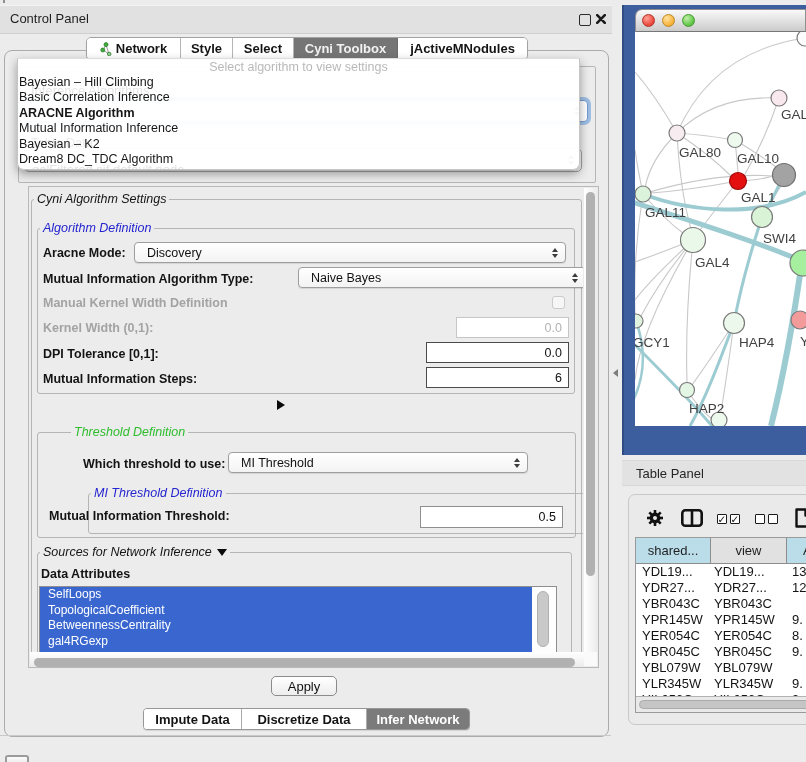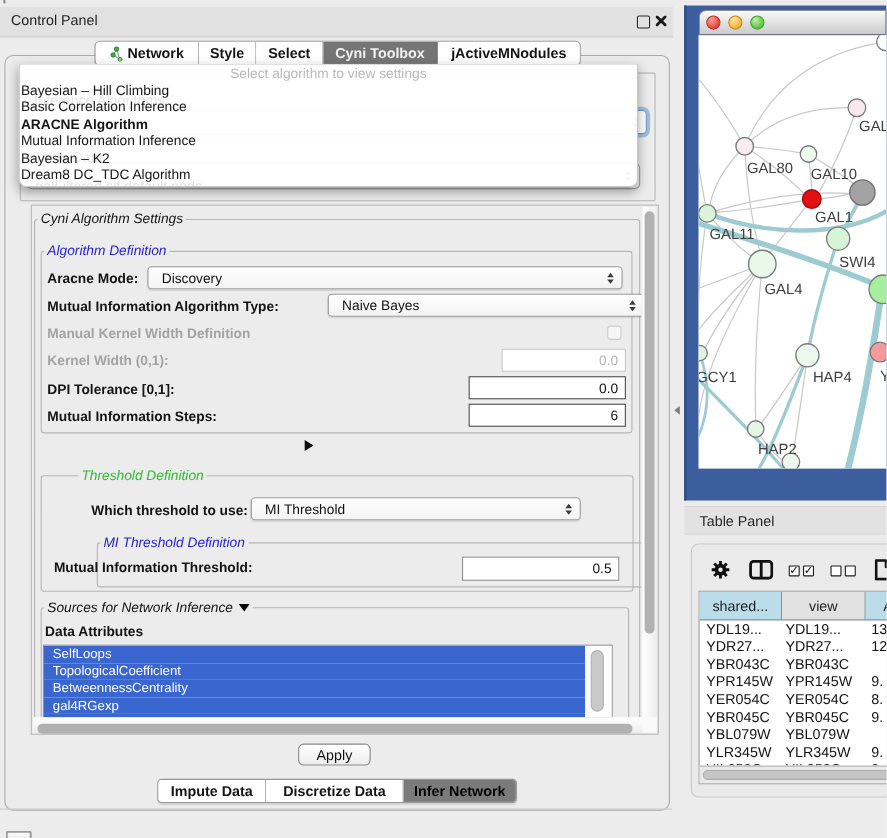--- a/index.html
+++ b/index.html
@@ -83,21 +83,21 @@
 
   
   .apply{position:absolute;left:271px;top:676px;width:66px;height:20px;border:1px solid #8b8b8b;border-radius:5px;
          background:linear-gradient(#ffffff,#ededed);font-size:13px;color:#111;font-family:inherit;
          display:flex;align-items:center;justify-content:center;padding:0;}
   .bottomtabs{position:absolute;left:143px;top:708px;height:20px;display:flex;border:1px solid #979797;border-radius:4px;
               overflow:hidden;background:#fff;box-shadow:0 1px 1px rgba(0,0,0,0.10);}
   .bseg{display:flex;align-items:center;justify-content:center;font-size:13px;font-weight:bold;color:#141414;
         background:#fff;border-right:1px solid #ababab;box-sizing:border-box;}
   .bseg:last-child{border-right:none;}
-  .bseg.sel{background:#7b7b7b;color:#000000;border-right-color:#6a6a6a;}
+  .bseg.sel{background:#7b7b7b;color:#ffffff;border-right-color:#6a6a6a;}
   .b0{width:98px;} .b1{width:125px;} .b2{width:102px;}
 
   .mini-btn{position:absolute;left:5px;top:755px;width:20px;height:10px;border:2px solid #9b9b9b;border-bottom:none;
             border-radius:3px 3px 0 0;background:linear-gradient(#fbfbfb,#e3e3e3);}
   .split-arrow{position:absolute;left:613px;top:369px;width:0;height:0;border-top:4px solid transparent;
                border-bottom:4px solid transparent;border-right:5px solid #7d7d7d;}
 
   
   .popup{position:absolute;left:17px;top:58px;width:563px;height:112px;background:rgba(255,255,255,0.965);
          border:1px solid #c6c6c6;border-top-color:#dedede;border-radius:0 0 7px 7px;z-index:50;

